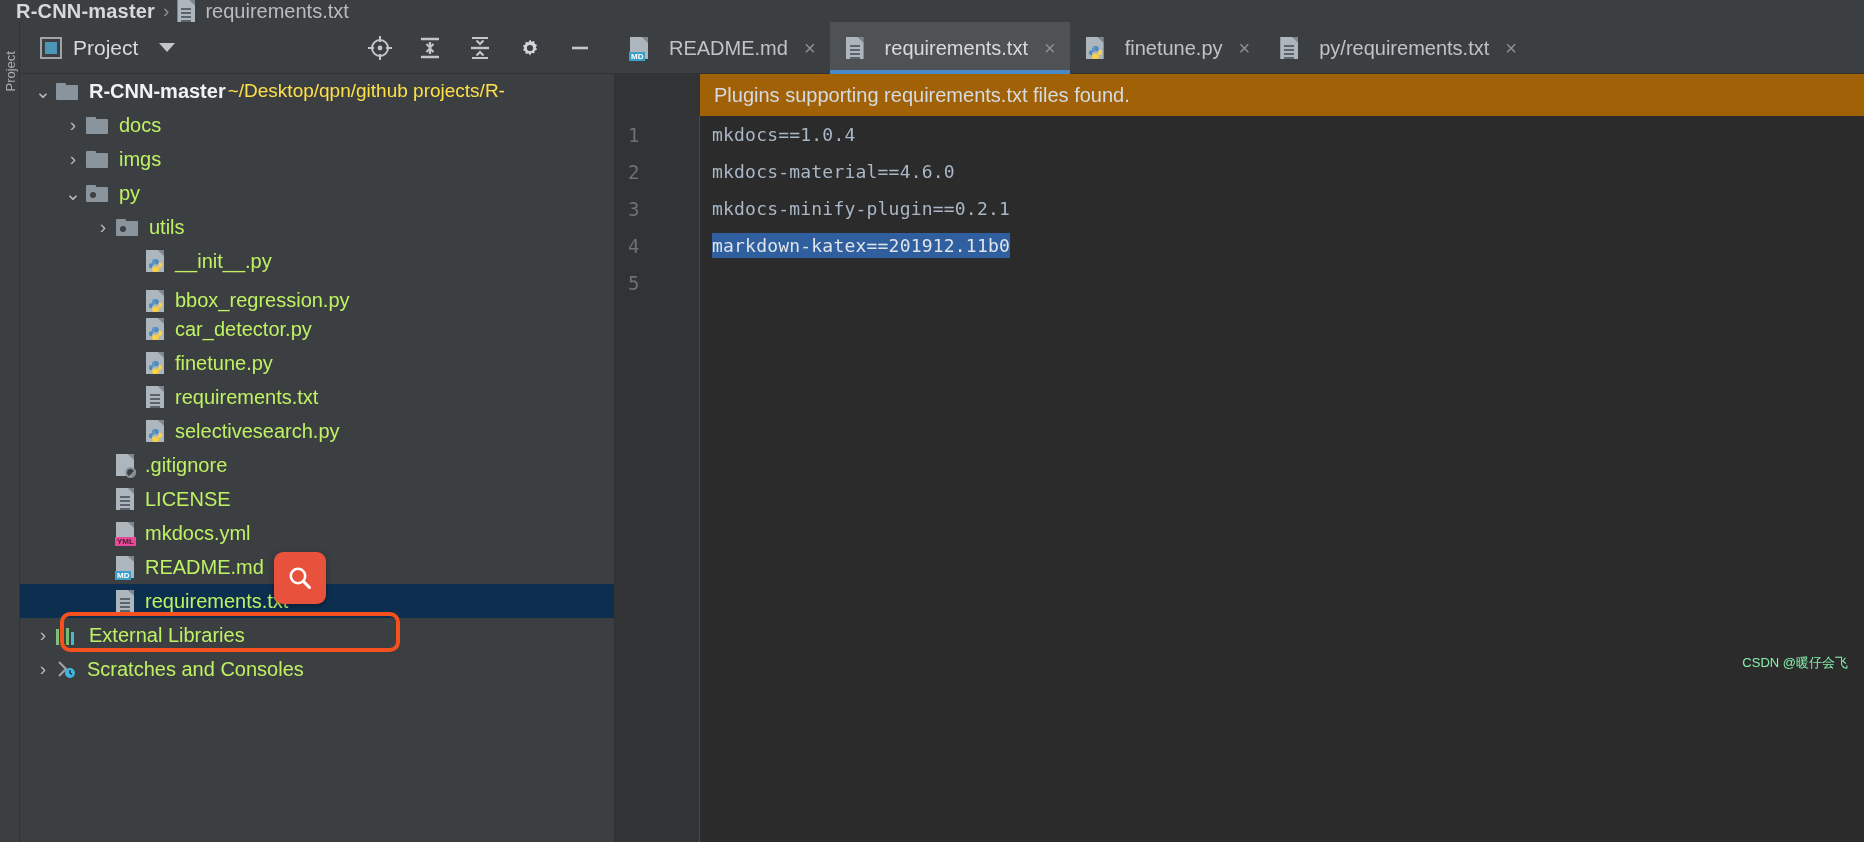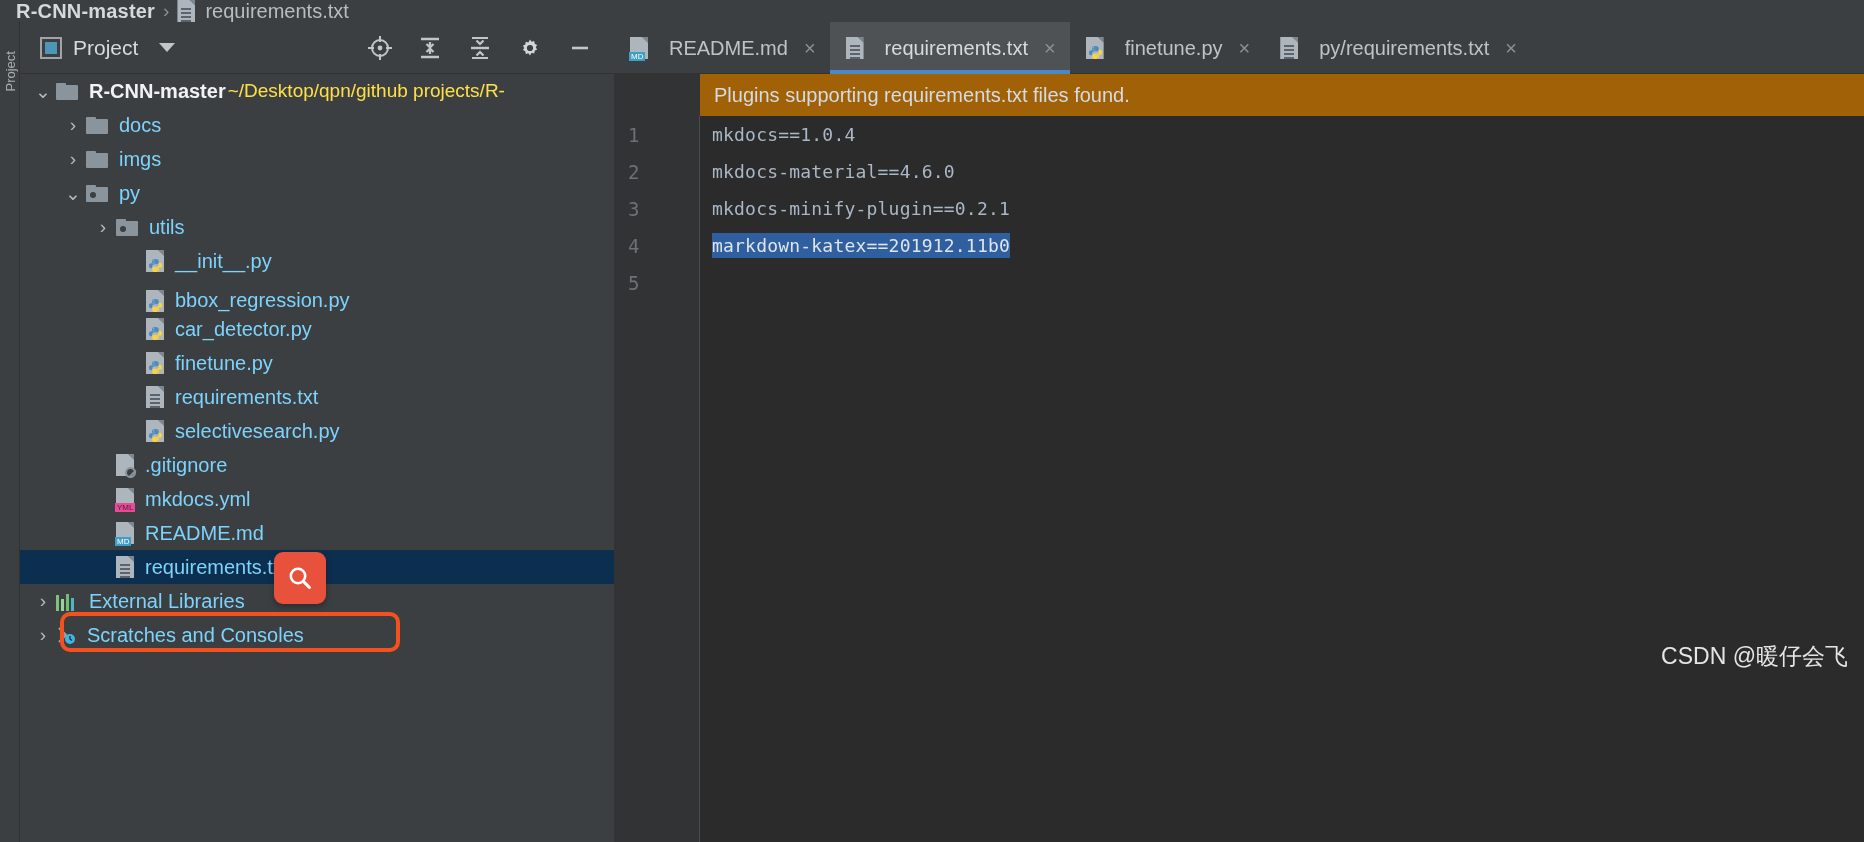--- a/index.html
+++ b/index.html
@@ -58,21 +58,21 @@
     position: absolute; left: 20px; top: 74px; width: 594px; height: 768px;
     background: #3c3f41; overflow: hidden;
   }
   .row { position: relative; height: 34px; display: flex; align-items: center; white-space: nowrap; }
   .row.selected { background: #0d2f4f; }
   .chev {
     width: 26px; display: inline-flex; align-items: center; justify-content: center;
     color: #b6babd; font-size: 19px; flex: 0 0 26px;
   }
   .chev.blank { color: transparent; }
-  .lbl { color: #7dd3fc; font-size: 20px; }
+  .lbl { color: #bef264; font-size: 20px; }
   .lbl.root { color: #f0f2f4; font-weight: bold; }
   .lbl.path { color: #fde047; font-weight: normal; font-size: 19px; margin-left: 2px; }
 
   
   .ic { flex: 0 0 auto; margin-right: 11px; display: inline-block; }
   .ic-folder { width: 22px; height: 17px; position: relative; }
   .ic-folder::before {
     content:""; position:absolute; left:0; top:2px; width:22px; height:15px;
     background:#8a949c; border-radius:1px;
   }
@@ -94,21 +94,21 @@
     position:absolute; right:0; top:0; width:6px; height:6px; background:#7e878f;
     clip-path: polygon(0 0, 100% 100%, 100% 0);
   }
   .ic-file .lines { position:absolute; left:4px; top:8px; width:10px; }
   .ic-file .lines b { display:block; height:1.6px; background:#5b646c; margin-bottom:2.4px; }
   .ic-py .snake {
     position:absolute; left:2px; bottom:-1px; width:15px; height:15px;
   }
   .ic-badge {
     position:absolute; left:-1px; bottom:-2px; font-size:8px; line-height:9px;
-    padding:0 2px; color:#1d1d1d; font-family:"Liberation Sans", sans-serif; font-weight:normal;
+    padding:0 2px; color:#1d1d1d; font-family:"Liberation Sans", sans-serif; font-weight:bold;
   }
   .ic-badge.md { background:#3d9ec9; color:#ffffff; }
   .ic-badge.yml { background:#ec4899; color:#4a2430; }
   .ic-git { width:18px; height:22px; position:relative; }
   .ic-git .circle {
     position:absolute; right:-2px; bottom:-2px; width:11px; height:11px;
     border:2px solid #8a949c; border-radius:50%; background:#3c3f41;
   }
   .ic-git .circle::after {
     content:""; position:absolute; left:1px; top:3.5px; width:9px; height:2px;
@@ -176,21 +176,21 @@
     height: 37px; display: flex; align-items: center; padding-left: 12px;
     font-family: "DejaVu Sans Mono", monospace; font-size: 18px; color: #a9b7c6;
     letter-spacing: .2px;
   }
   .cline .sel {
     background: #2f5f9e; color: #dfe4ea; padding: 2px 0; display: inline-block;
   }
 
   .watermark {
     position: absolute; right: 16px; bottom: 8px;
-    color: #e5e5e5; font-size: 23px; font-family: "Liberation Sans", sans-serif; margin-left: 24px;
+    color: #86efac; font-size: 13px; font-family: "Liberation Sans", sans-serif; margin-left: 24px;
   }
 </style>
 </head>
 <body>
 
 <div id="app">
 
   <div class="breadcrumb">
     <span class="bc-text">R-CNN-master</span>
     <span class="bc-sep">›</span>
@@ -368,20 +368,34 @@
           <span class="fold"></span>
           <span class="circle"></span>
         </span>
         <span class="lbl">.gitignore</span>
       </div>
       <div class="row" style="padding-left: 70px;">
         <span class="chev blank">·</span>
         <span class="ic ic-file">
           <span class="pg"></span>
           <span class="fold"></span>
+          <span class="lines">
+            <b></b>
+            <b></b>
+            <b></b>
+            <b></b>
+          </span>
+        </span>
+        <span class="lbl">LICENSE</span>
+      </div>
+      <div class="row" style="padding-left: 70px;">
+        <span class="chev blank">·</span>
+        <span class="ic ic-file">
+          <span class="pg"></span>
+          <span class="fold"></span>
           <span class="ic-badge yml">YML</span>
         </span>
         <span class="lbl">mkdocs.yml</span>
       </div>
       <div class="row" style="padding-left: 70px;">
         <span class="chev blank">·</span>
         <span class="ic ic-file">
           <span class="pg"></span>
           <span class="fold"></span>
           <span class="ic-badge md">MD</span>

